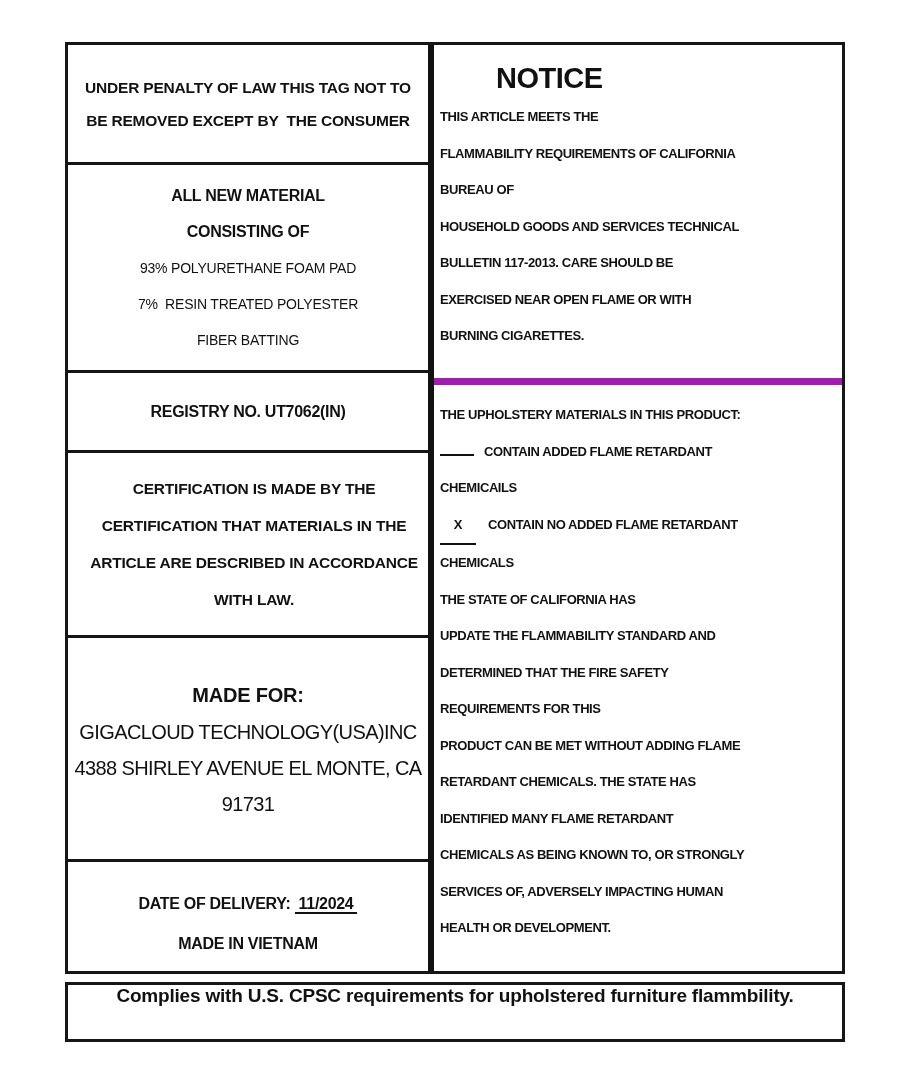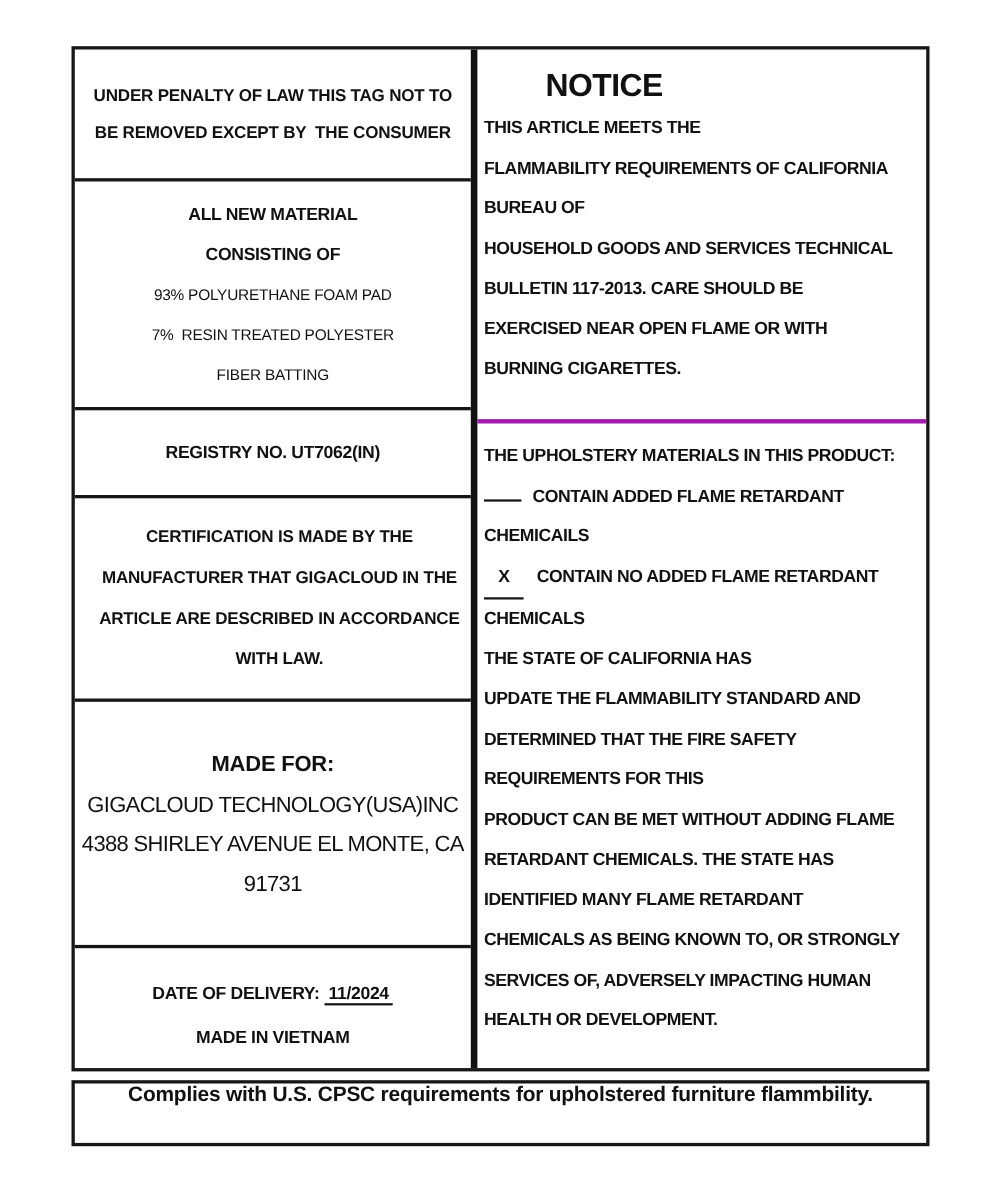--- a/index.html
+++ b/index.html
@@ -30,25 +30,25 @@
   .sec-material .line{line-height:36px;}
   .sec-registry{height:80px;}
   .sec-cert{height:185px;padding-left:12px;}
   .sec-cert .line{line-height:37px;}
   .sec-made{height:224px;}
   .sec-date{height:123px;}
   .sec-date .line{line-height:40px;}
 
   .underl{border-bottom:2.5px solid #111;padding:0 4px;}
 
-  .rc-top{box-sizing:border-box;height:340px;border-bottom:4px solid #a21caf;
+  .rc-top{box-sizing:border-box;height:340px;border-bottom:7px solid #a21caf;
           padding:12px 6px 0 6px;text-align:left;}
   .notice-title{font-weight:700;font-size:29px;letter-spacing:-0.5px;line-height:42px;
                 margin-left:56px;}
-  .rc-line{white-space:pre;font-weight:700;font-size:16px;letter-spacing:-0.4px;line-height:36.5px;}
+  .rc-line{white-space:pre;font-weight:700;font-size:13px;letter-spacing:-0.4px;line-height:36.5px;}
   .rc-bottom{box-sizing:border-box;height:698px;padding:12px 4px 0 6px;text-align:left;}
 
   .blank{display:inline-block;width:34px;height:14px;border-bottom:2.5px solid #111;
          margin-right:10px;}
   .xmark{display:inline-block;min-width:36px;text-align:center;border-bottom:2.5px solid #111;
          margin-right:12px;}
 
   .footer-bar{position:absolute;left:65px;top:982px;width:780px;height:60px;
               border:3px solid #161616;box-sizing:border-box;display:flex;align-items:flex-start;
               justify-content:center;background:#fff;}
@@ -75,21 +75,21 @@
         <div class="line r17">7%  RESIN TREATED POLYESTER</div>
         <div class="line r17">FIBER BATTING</div>
       </div>
 
       <div class="sec sec-registry bb">
         <div class="line b16">REGISTRY NO. UT7062(IN)</div>
       </div>
 
       <div class="sec sec-cert bb">
         <div class="line b15">CERTIFICATION IS MADE BY THE</div>
-        <div class="line b15">MANUFACTURER THAT GIGACLOUD IN THE</div>
+        <div class="line b15">CERTIFICATION THAT MATERIALS IN THE</div>
         <div class="line b15">ARTICLE ARE DESCRIBED IN ACCORDANCE</div>
         <div class="line b15">WITH LAW.</div>
       </div>
 
       <div class="sec sec-made bb">
         <div class="line b20">MADE FOR:</div>
         <div class="line r20">GIGACLOUD TECHNOLOGY(USA)INC</div>
         <div class="line r20">4388 SHIRLEY AVENUE EL MONTE, CA</div>
         <div class="line r20">91731</div>
       </div>

